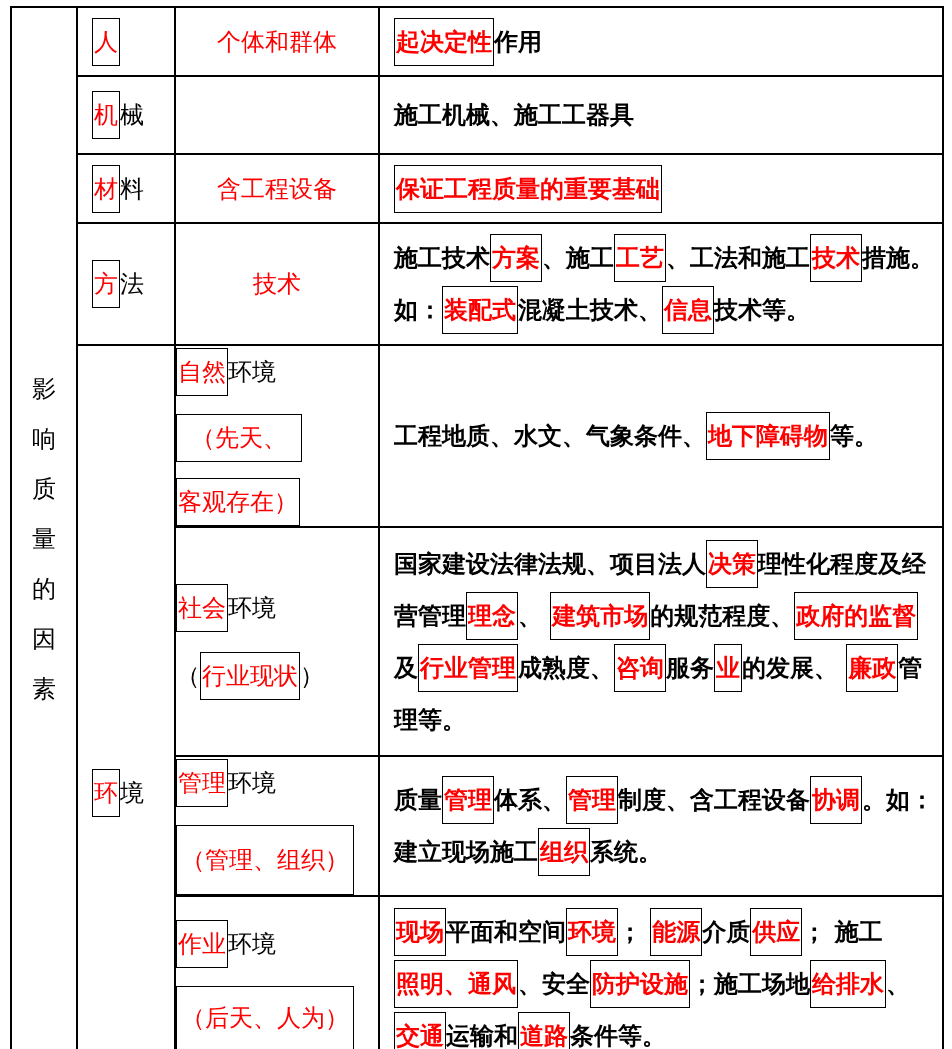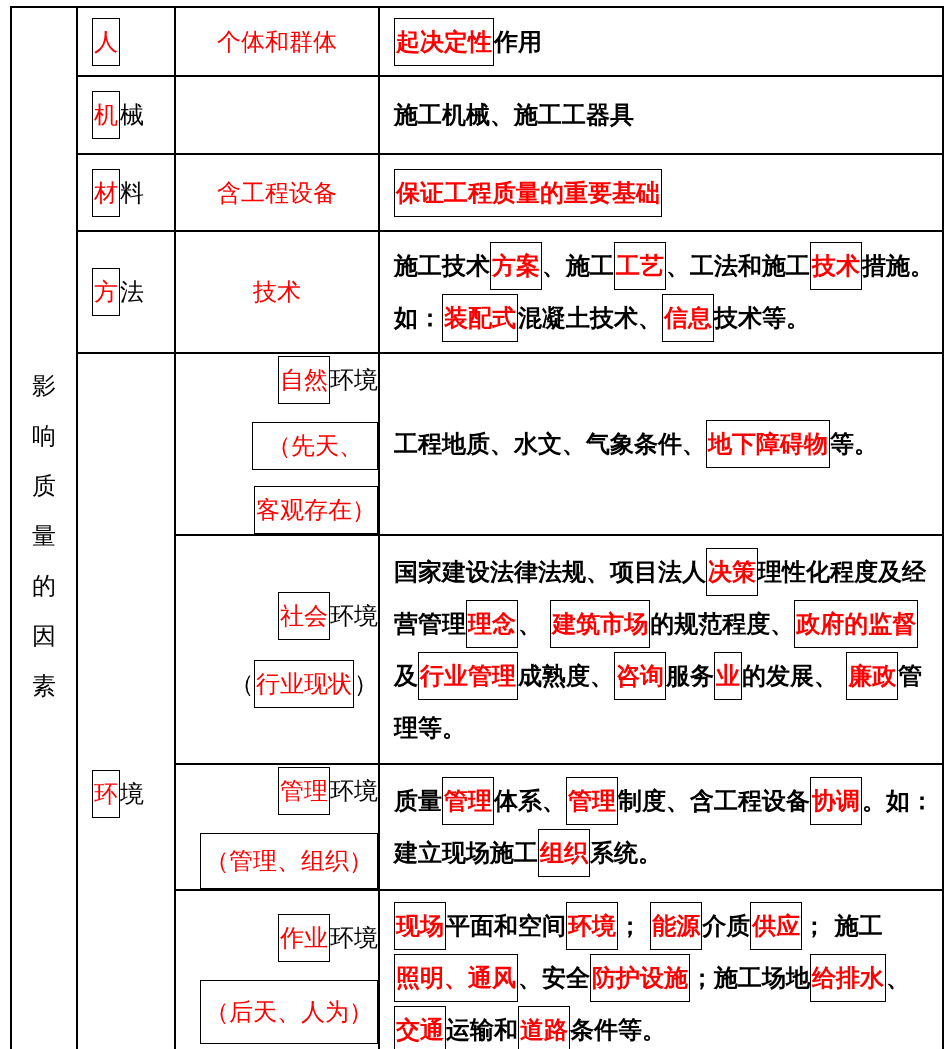--- a/index.html
+++ b/index.html
@@ -11,21 +11,21 @@
   }
   table.factors td { border:2px solid #000; padding:0; vertical-align:middle; font-size:24px; line-height:52px; }
   col.c1 { width:66px; } col.c2 { width:98px; } col.c3 { width:204px; } col.c4 { width:564px; }
   .red { color:#ff0000; }
   .box { border:1.5px solid #000; display:inline-block; line-height:46px; padding:0 1px; }
   .center { text-align:center; }
   .cat { padding-left:14px !important; }
   .desc { padding-left:14px !important; padding-right:8px !important;font-weight:bold; }
   .vtext { text-align:center; }
   .vtext span { display:block; line-height:50px; font-size:24px; }
-  .stack { display:flex; flex-direction:column; align-items:flex-end; gap:16px; }
+  .stack { display:flex; flex-direction:column; align-items:flex-start; gap:16px; }
   .lines { line-height:54px; }
 </style>
 </head>
 <body>
 
 <table class="factors">
   <colgroup>
       <col class="c1">
       <col class="c2">
       <col class="c3">
@@ -46,21 +46,21 @@
       </td>
       <td class="cat"><span class="box red">人</span><span></span></td>
       <td class="center red">个体和群体</td>
       <td class="desc"><span class="box red">起决定性</span><span>作用</span></td>
     </tr>
     <tr style="height:78px">
       <td class="cat"><span class="box red">机</span><span>械</span></td>
       <td class="center red"></td>
       <td class="desc"><span>施工机械、施工工器具</span></td>
     </tr>
-    <tr style="height:77px">
+    <tr style="height:69px">
       <td class="cat"><span class="box red">材</span><span>料</span></td>
       <td class="center red">含工程设备</td>
       <td class="desc"><span class="box red">保证工程质量的重要基础</span></td>
     </tr>
     <tr style="height:122px">
       <td class="cat"><span class="box red">方</span><span>法</span></td>
       <td class="center red">技术</td>
       <td class="desc lines"><span>施工技术</span><span class="box red">方案</span><span>、施工</span><span class="box red">工艺</span><span>、工法和施工</span><span class="box red">技术</span><span>措施。如：</span><span class="box red">装配式</span><span>混凝土技术、</span><span class="box red">信息</span><span>技术等。</span></td>
     </tr>
     <tr style="height:175px">
@@ -80,21 +80,21 @@
           <div><span class="box red">社会</span><span>环境</span></div>
           <div><span>（</span><span class="box red">行业现状</span><span>）</span></div>
         </div>
       </td>
       <td class="desc lines"><span>国家建设法律法规、项目法人</span><span class="box red">决策</span><span>理性化程度及经营管理</span><span class="box red">理念</span><span>、 </span><span class="box red">建筑市场</span><span>的规范程度、</span><span class="box red">政府的监督</span><span>及</span><span class="box red">行业管理</span><span>成熟度、</span><span class="box red">咨询</span><span>服务</span><span class="box red">业</span><span>的发展、 </span><span class="box red">廉政</span><span>管理等。</span></td>
     </tr>
     <tr style="height:121px">
       <td class="center">
         <div class="stack">
           <div><span class="box red">管理</span><span>环境</span></div>
-          <span class="box red" style="padding:4px 4px">（管理、组织）</span>
+          <span class="box red" style="padding:11px 4px">（管理、组织）</span>
         </div>
       </td>
       <td class="desc lines"><span>质量</span><span class="box red">管理</span><span>体系、</span><span class="box red">管理</span><span>制度、含工程设备</span><span class="box red">协调</span><span>。如：建立现场施工</span><span class="box red">组织</span><span>系统。</span></td>
     </tr>
     <tr style="height:175px">
       <td class="center">
         <div class="stack">
           <div><span class="box red">作业</span><span>环境</span></div>
           <span class="box red" style="padding:8px 4px">（后天、人为）</span>
         </div>

